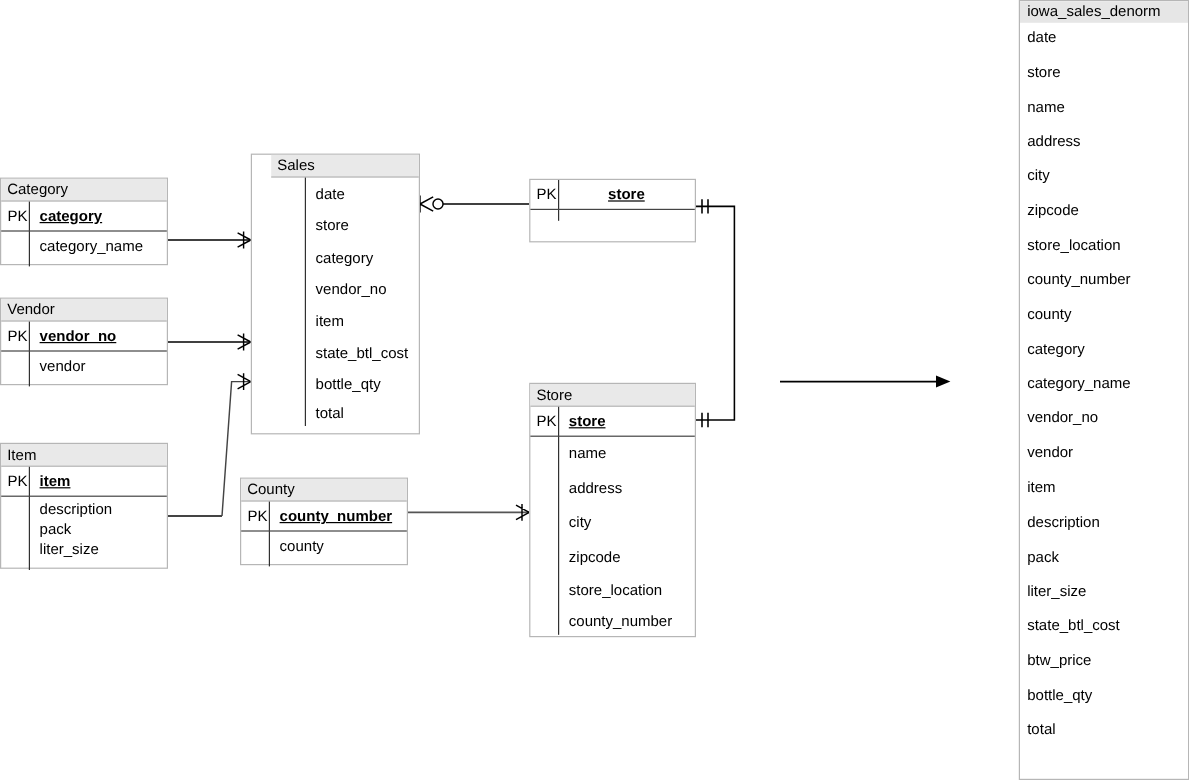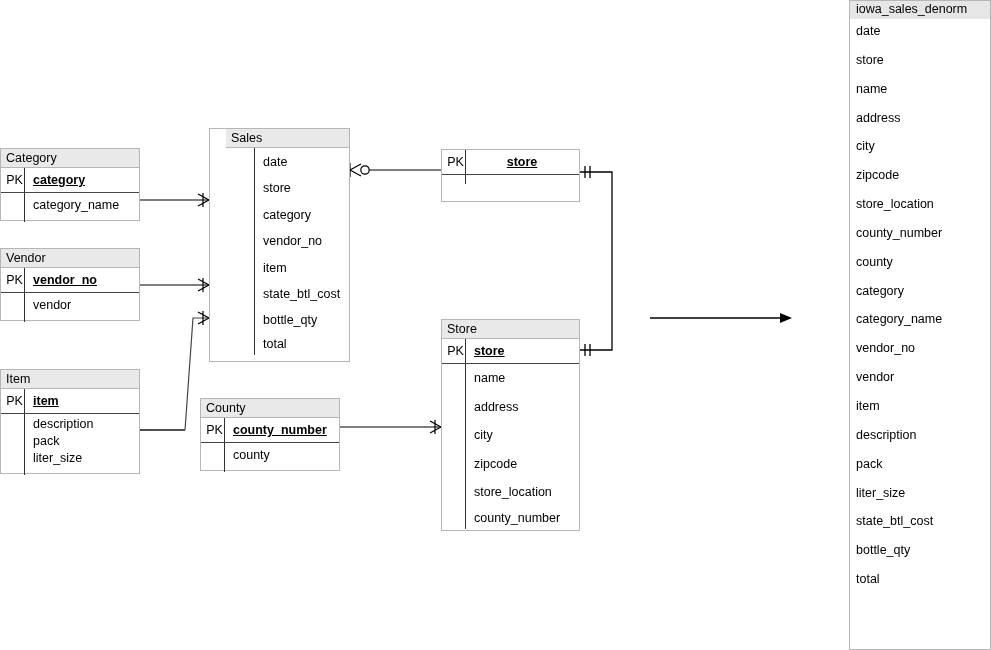--- a/index.html
+++ b/index.html
@@ -352,18 +352,19 @@
         <div class="dn-row">county</div>
         <div class="dn-row">category</div>
         <div class="dn-row">category_name</div>
         <div class="dn-row">vendor_no</div>
         <div class="dn-row">vendor</div>
         <div class="dn-row">item</div>
         <div class="dn-row">description</div>
         <div class="dn-row">pack</div>
         <div class="dn-row">liter_size</div>
         <div class="dn-row">state_btl_cost</div>
+        <div class="dn-row">btw_price</div>
         <div class="dn-row">bottle_qty</div>
         <div class="dn-row">total</div>
       </div>
   </div>
 
 </div>
 
 </body></html>

